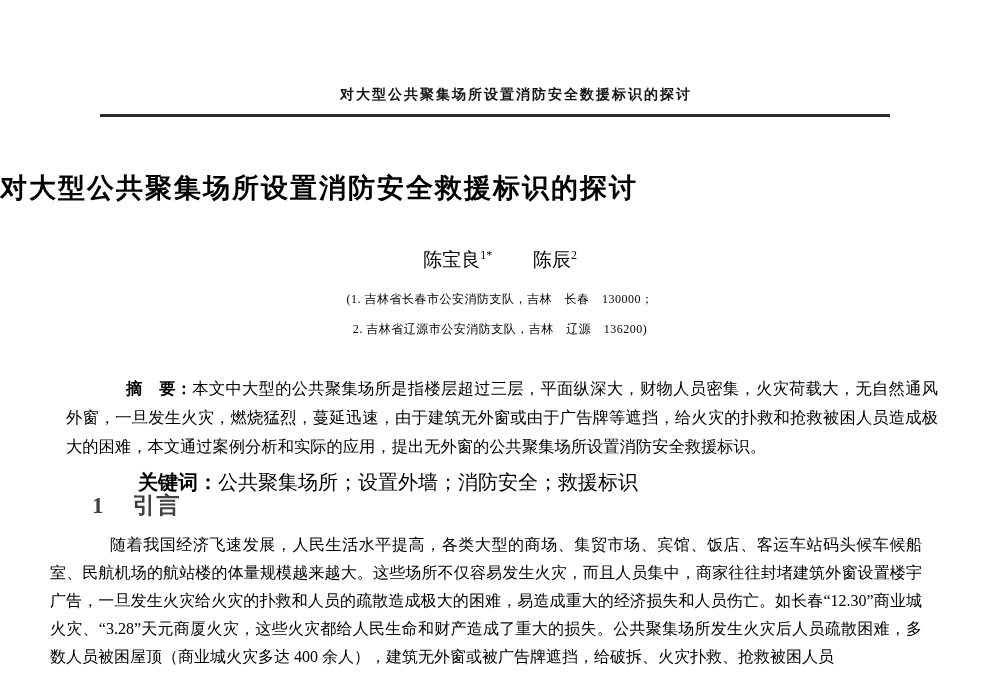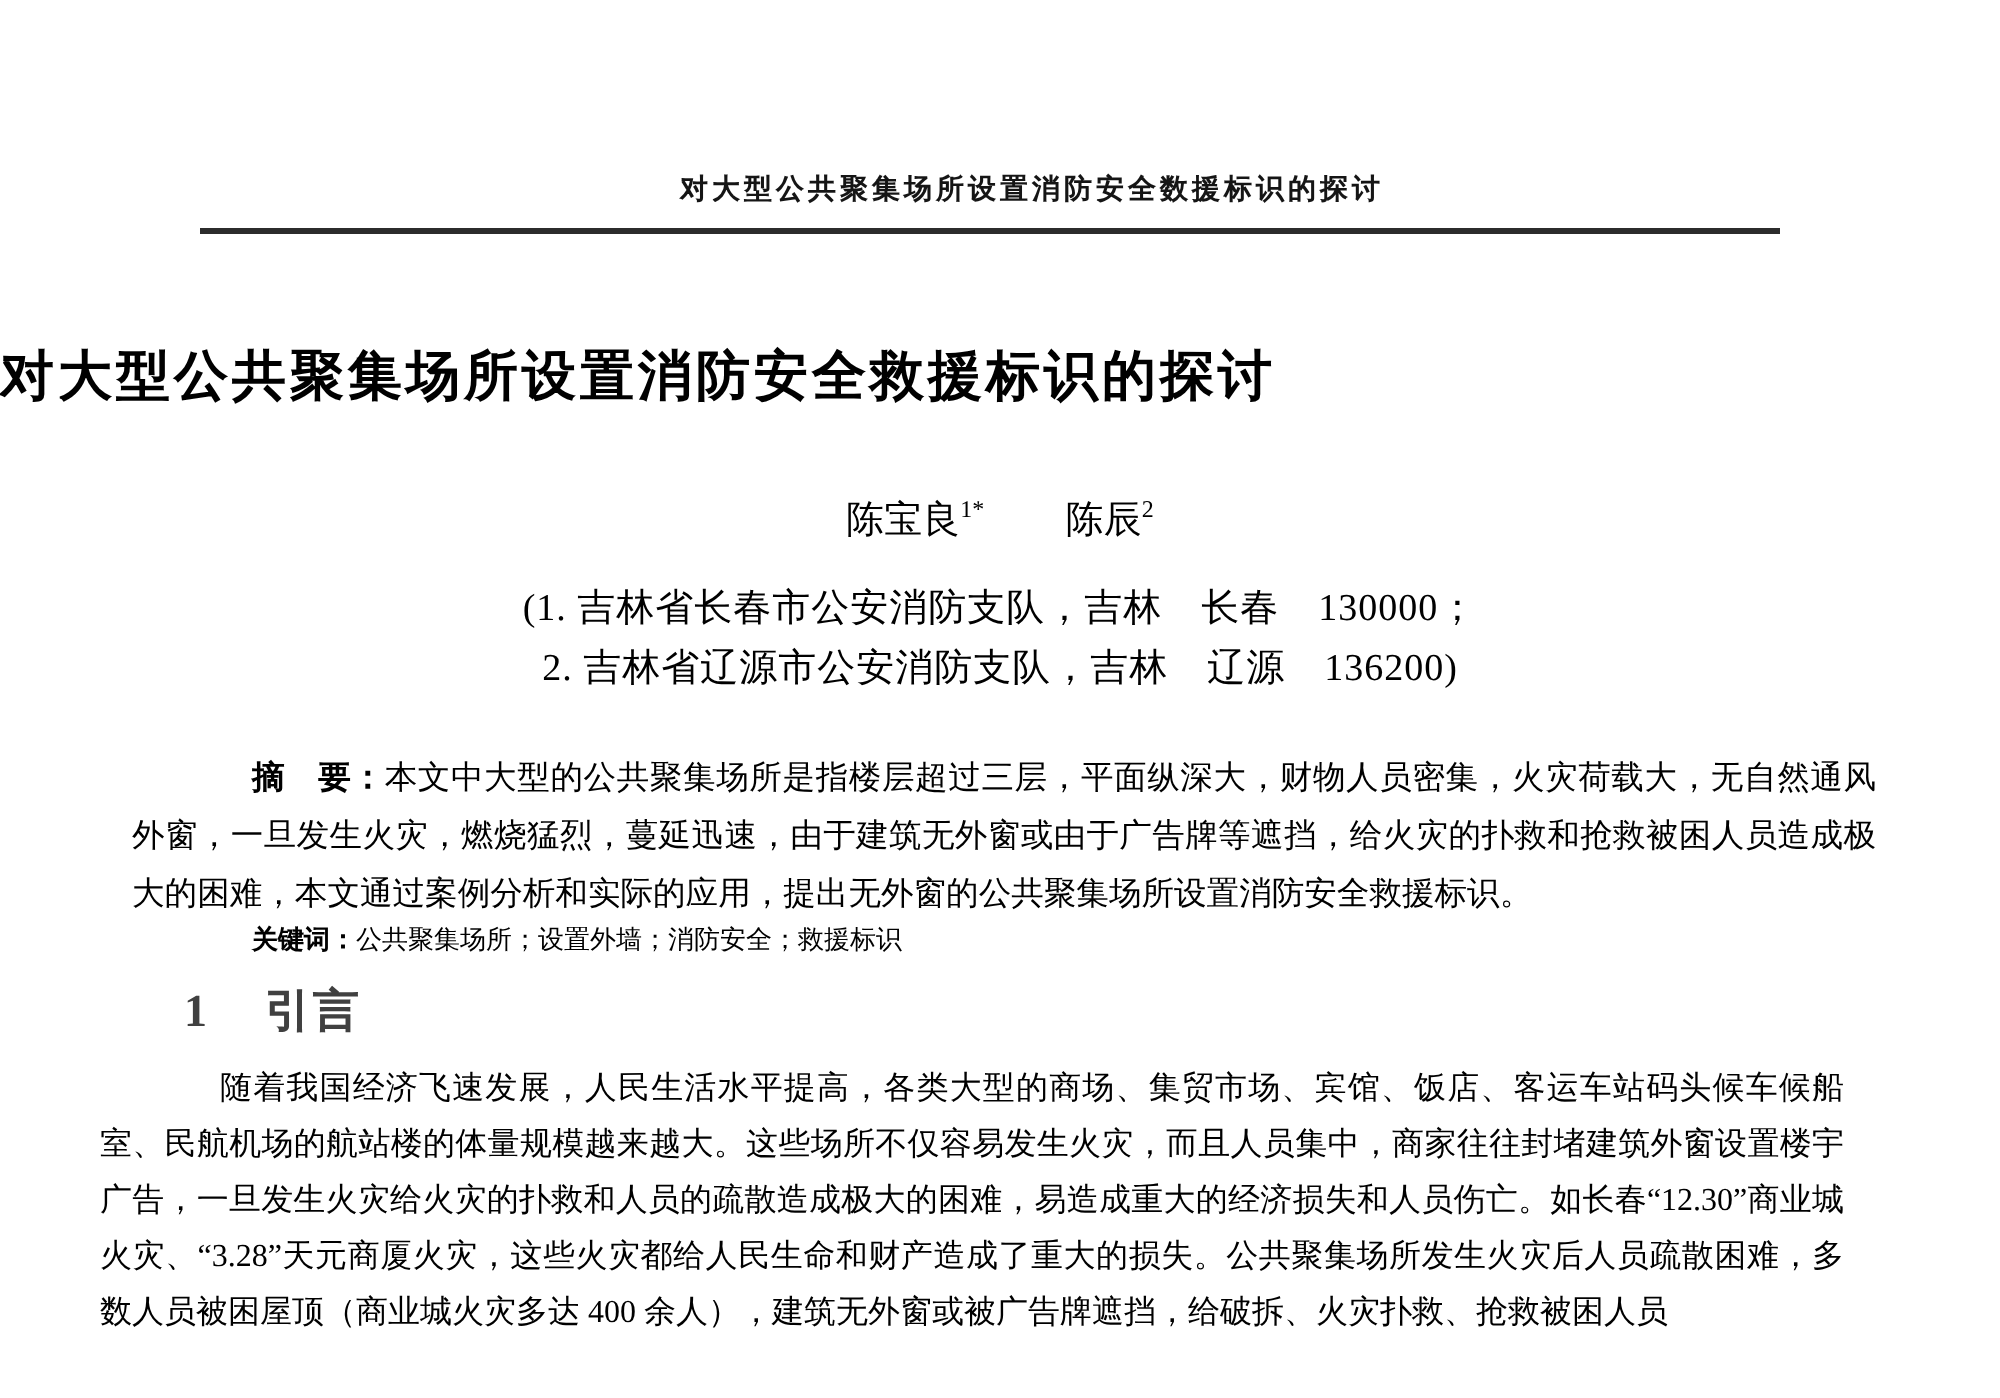--- a/index.html
+++ b/index.html
@@ -61,21 +61,21 @@
   .author sup {
     font-size: 12px;
     vertical-align: super;
     line-height: 0;
   }
   .affil {
     position: absolute;
     left: 0;
     right: 0;
     text-align: center;
-    font-size: 19px;
+    font-size: 12px;
     letter-spacing: 0.5px;
     color: #000;
   }
   .affil-1 { top: 291px; }
   .affil-2 { top: 321px; }
   .abstract {
     position: absolute;
     top: 374px;
     left: 66px;
     width: 872px;
@@ -85,22 +85,22 @@
     text-align: justify;
     text-indent: 60px;
     color: #000;
   }
   .abstract .label { font-weight: bold; }
   .keywords {
     position: absolute;
     top: 459px;
     left: 66px;
     width: 872px;
-    margin: 0;
-    font-size: 13px;
+    margin: 12px;
+    font-size: 20px;
     line-height: 22px;
     text-indent: 60px;
     color: #000;
   }
   .keywords .label { font-weight: bold; }
   .section-heading {
     position: absolute;
     top: 490px;
     left: 92px;
     margin: 0;

